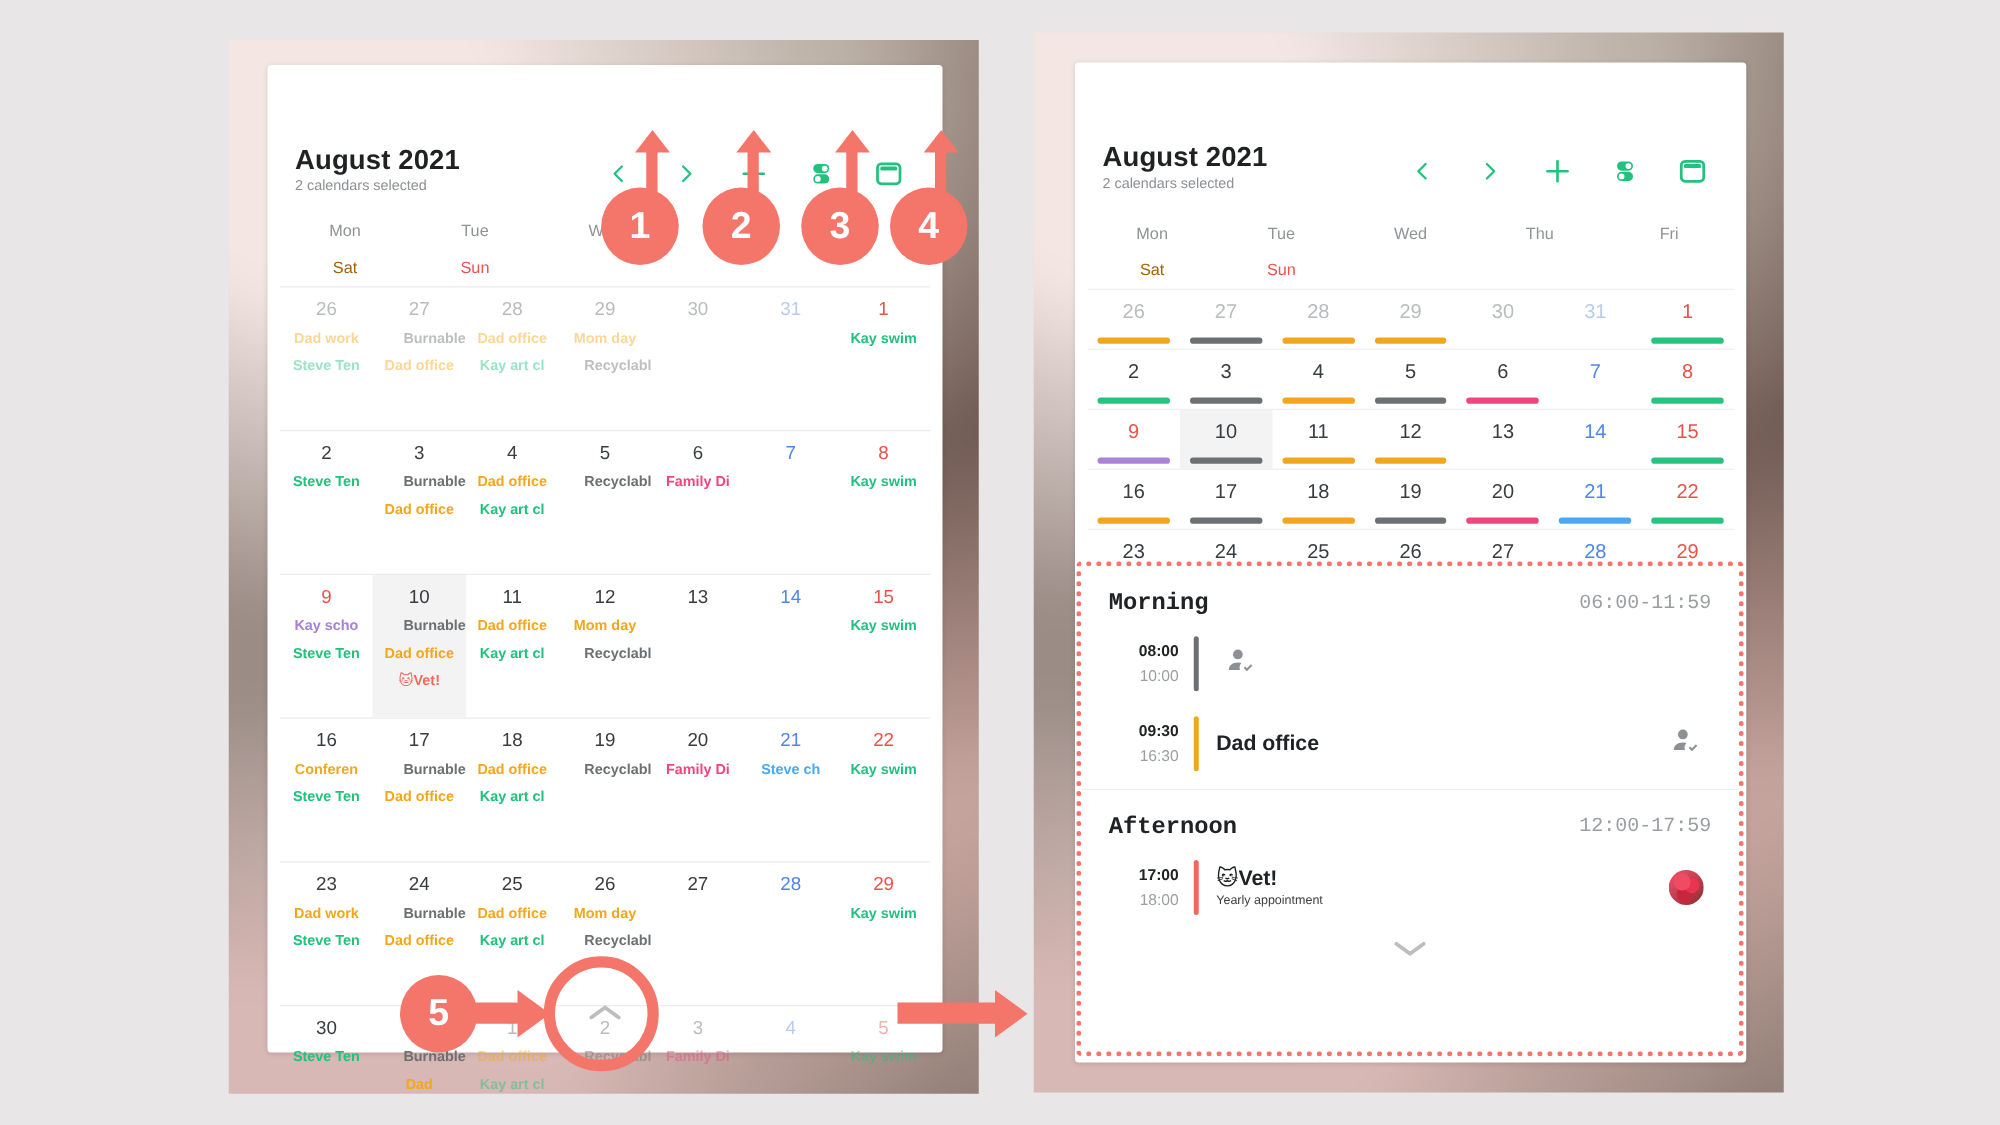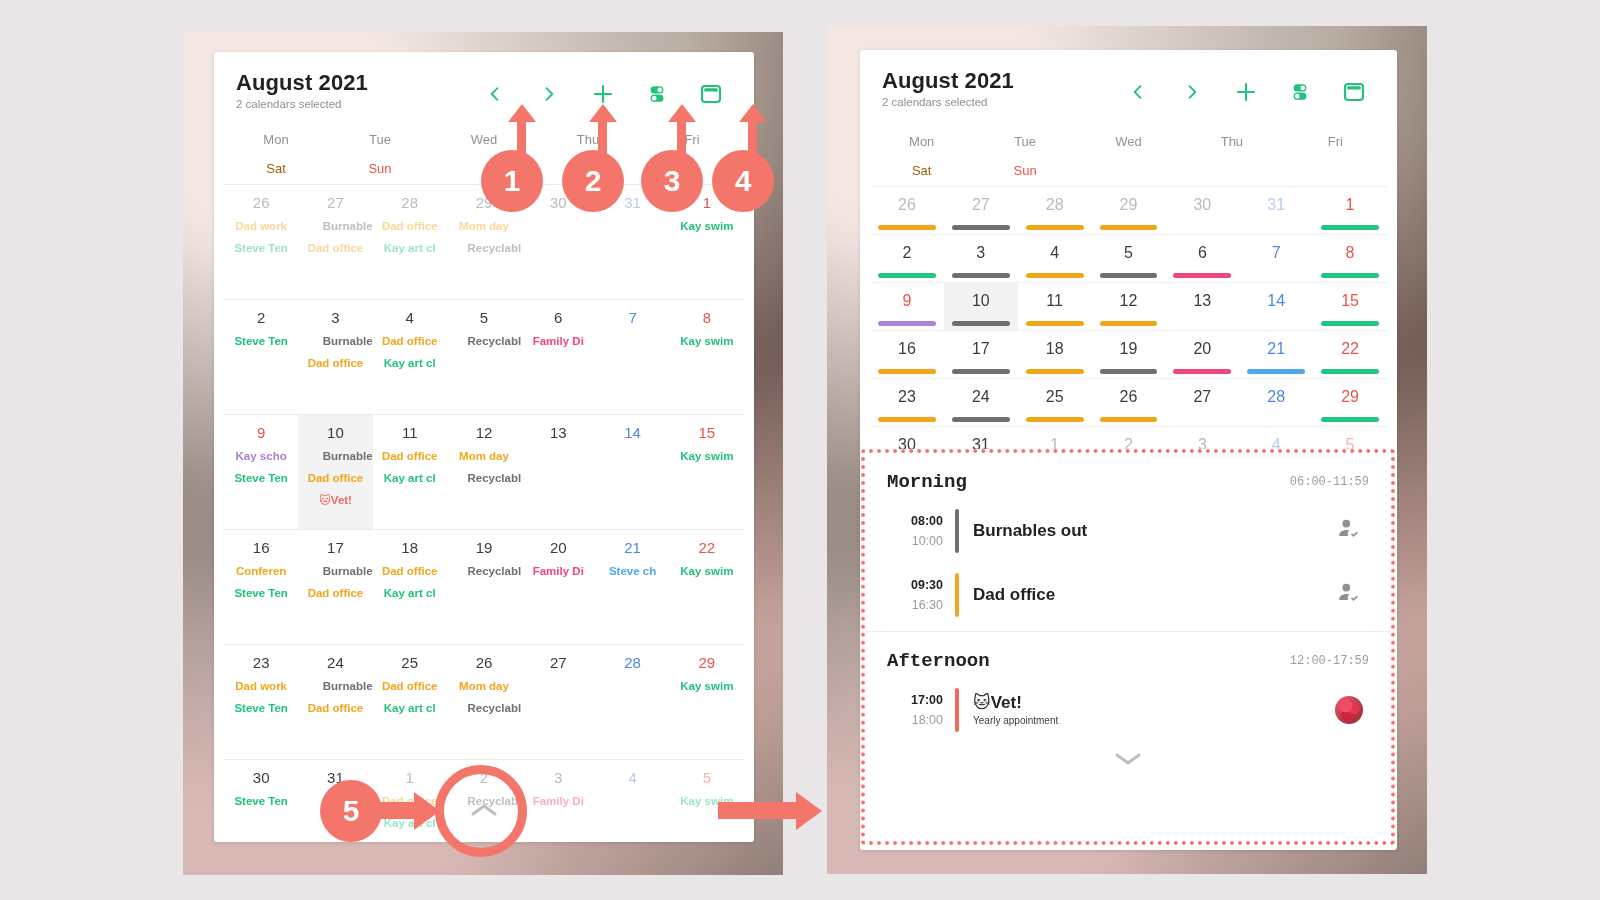--- a/index.html
+++ b/index.html
@@ -31,21 +31,21 @@
 
   
   .card{
     position:absolute;background:#fff;border-radius:3px;
     box-shadow:0 1px 4px rgba(0,0,0,.12);
   }
   #left-card{left:214px;top:52px;width:540px;height:790px;}
   #right-card{left:860px;top:50px;width:537px;height:800px;}
 
   
-  .cal-header{display:flex;align-items:flex-start;justify-content:space-between;}
+  .cal-header{display:flex;align-items:flex-start;justify-content:space-between;margin-top:45px;}
   .title-block{padding-left:22px;}
   .cal-title{font-size:22px;font-weight:bold;color:#1f2123;letter-spacing:.1px;line-height:1.15;}
   .cal-sub{font-size:11.5px;color:#8d9094;margin-top:3px;}
   .toolbar{display:flex;align-items:center;gap:0px;padding-right:16px;padding-top:6px;}
   .tb-btn{
     width:54px;height:36px;display:flex;align-items:center;justify-content:center;
     cursor:pointer;
   }
   .tb-btn svg{display:block;}
 
@@ -108,21 +108,21 @@
     position:absolute;left:861px;top:449px;width:534px;height:396px;
     border:4px dotted #f4766a;border-radius:4px;
     background:#fff;box-sizing:border-box;overflow:hidden;
   }
   .sec-head{
     display:flex;align-items:center;justify-content:space-between;
     padding:18px 22px 10px;
     font-family:Liberation Mono, monospace;
   }
   .sec-name{font-size:19px;font-weight:bold;color:#202325;}
-  .sec-time{font-size:12px;color:#9b9ea1;}
+  .sec-time{font-size:16px;color:#9b9ea1;}
   .ev-row{display:flex;align-items:center;padding:6px 22px 14px;}
   .ev-times{width:56px;text-align:right;flex:0 0 auto;}
   .ev-start{font-size:12.5px;font-weight:bold;color:#202325;line-height:1.6;}
   .ev-end{font-size:12.5px;color:#9b9ea1;line-height:1.6;}
   .ev-stripe{width:4px;align-self:stretch;margin:0 14px 0 12px;border-radius:2px;min-height:44px;}
   .s-gray{background:#6d7073;}
   .s-orange{background:#f2a71b;}
   .s-red{background:#f2685e;}
   .ev-body{flex:1 1 auto;min-width:0;}
   .ev-title{font-size:17px;font-weight:bold;color:#202325;line-height:1.35;}
@@ -690,23 +690,20 @@
       <div class="sec-head">
         <div class="sec-name">Morning</div>
         <div class="sec-time">06:00-11:59</div>
       </div>
       <div class="ev-row">
         <div class="ev-times">
           <div class="ev-start">08:00</div>
           <div class="ev-end">10:00</div>
         </div>
         <div class="ev-stripe s-gray"></div>
-        <div class="ev-body">
-          <div class="ev-title">Burnables out</div>
-        </div>
         <div class="ev-right">
           <span><svg width="26" height="26" viewBox="0 0 24 24" fill="#8d9094">
               <circle cx="9.5" cy="7" r="3.6"></circle>
               <path d="M2.8 18.5c0-3.6 3-5.6 6.7-5.6 1 0 1.9.15 2.7.42-.9.86-1.45 2.05-1.45 3.35 0 .65.13 1.27.37 1.83H2.8z"></path>
               <path d="M16.2 19.3l-2.4-2.3 1.05-1.05 1.35 1.25 2.9-2.95 1.05 1.1z"></path>
             </svg></span>
         </div>
       </div>
       <div class="ev-row">
         <div class="ev-times">

